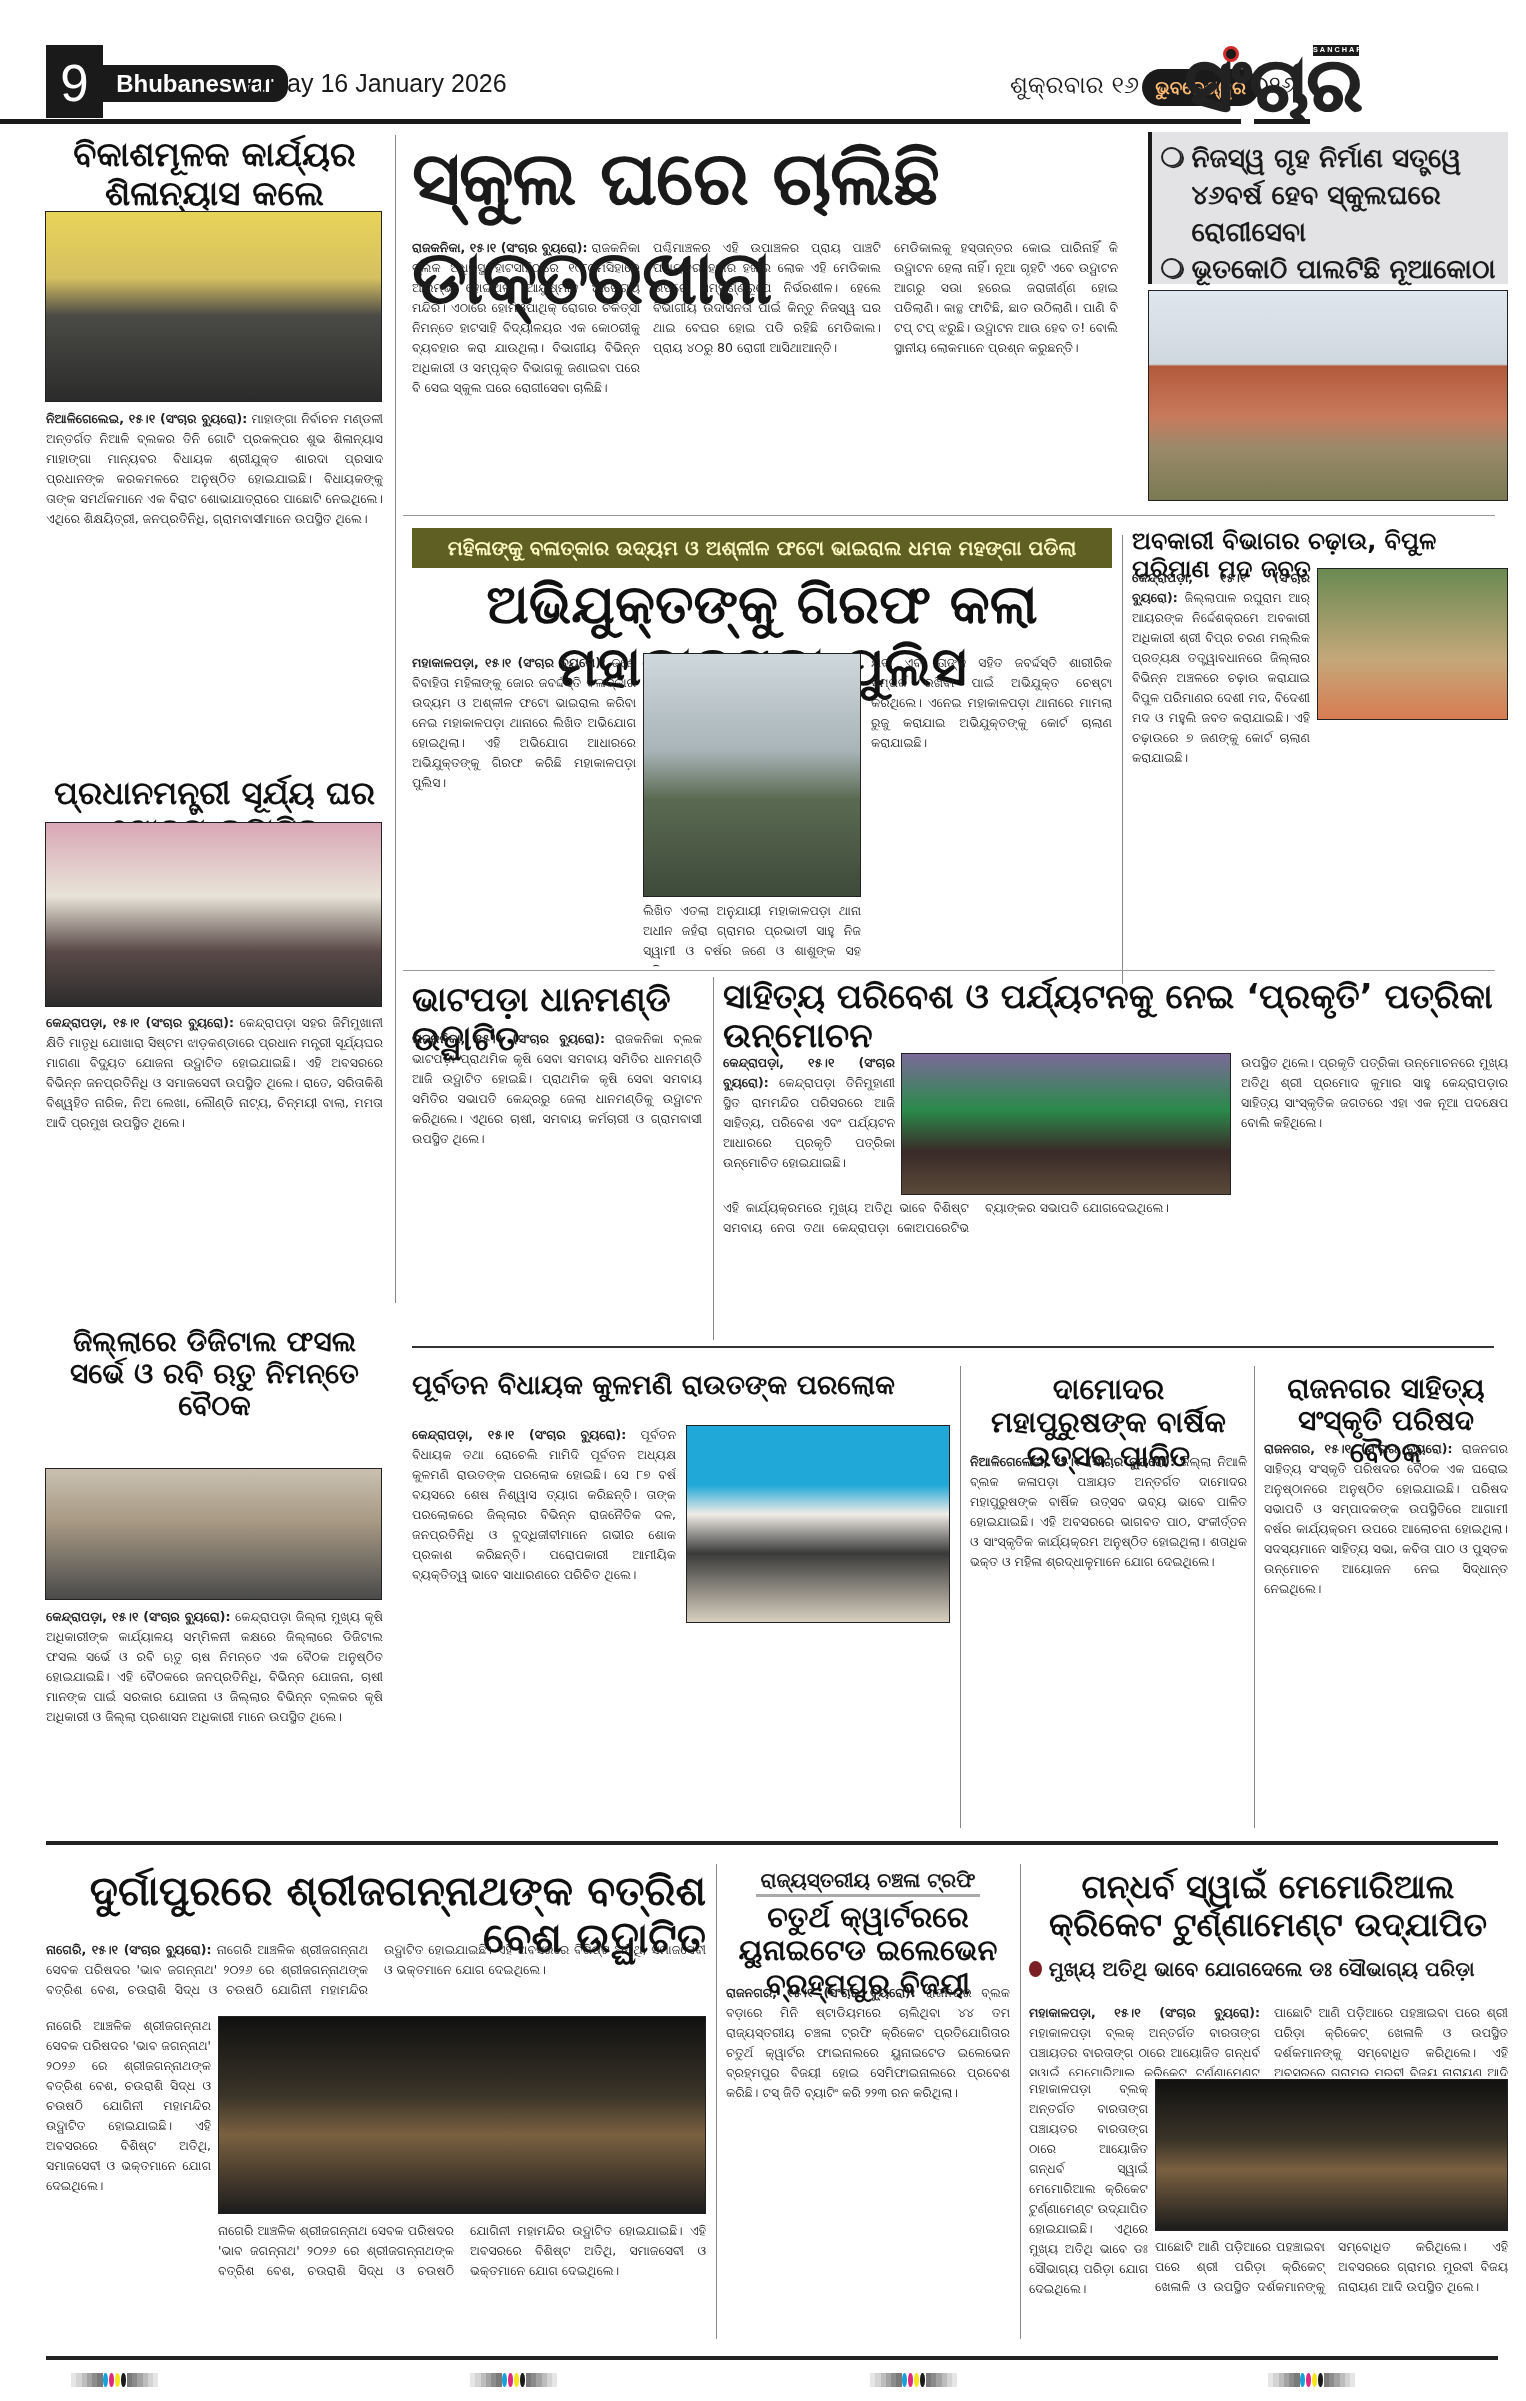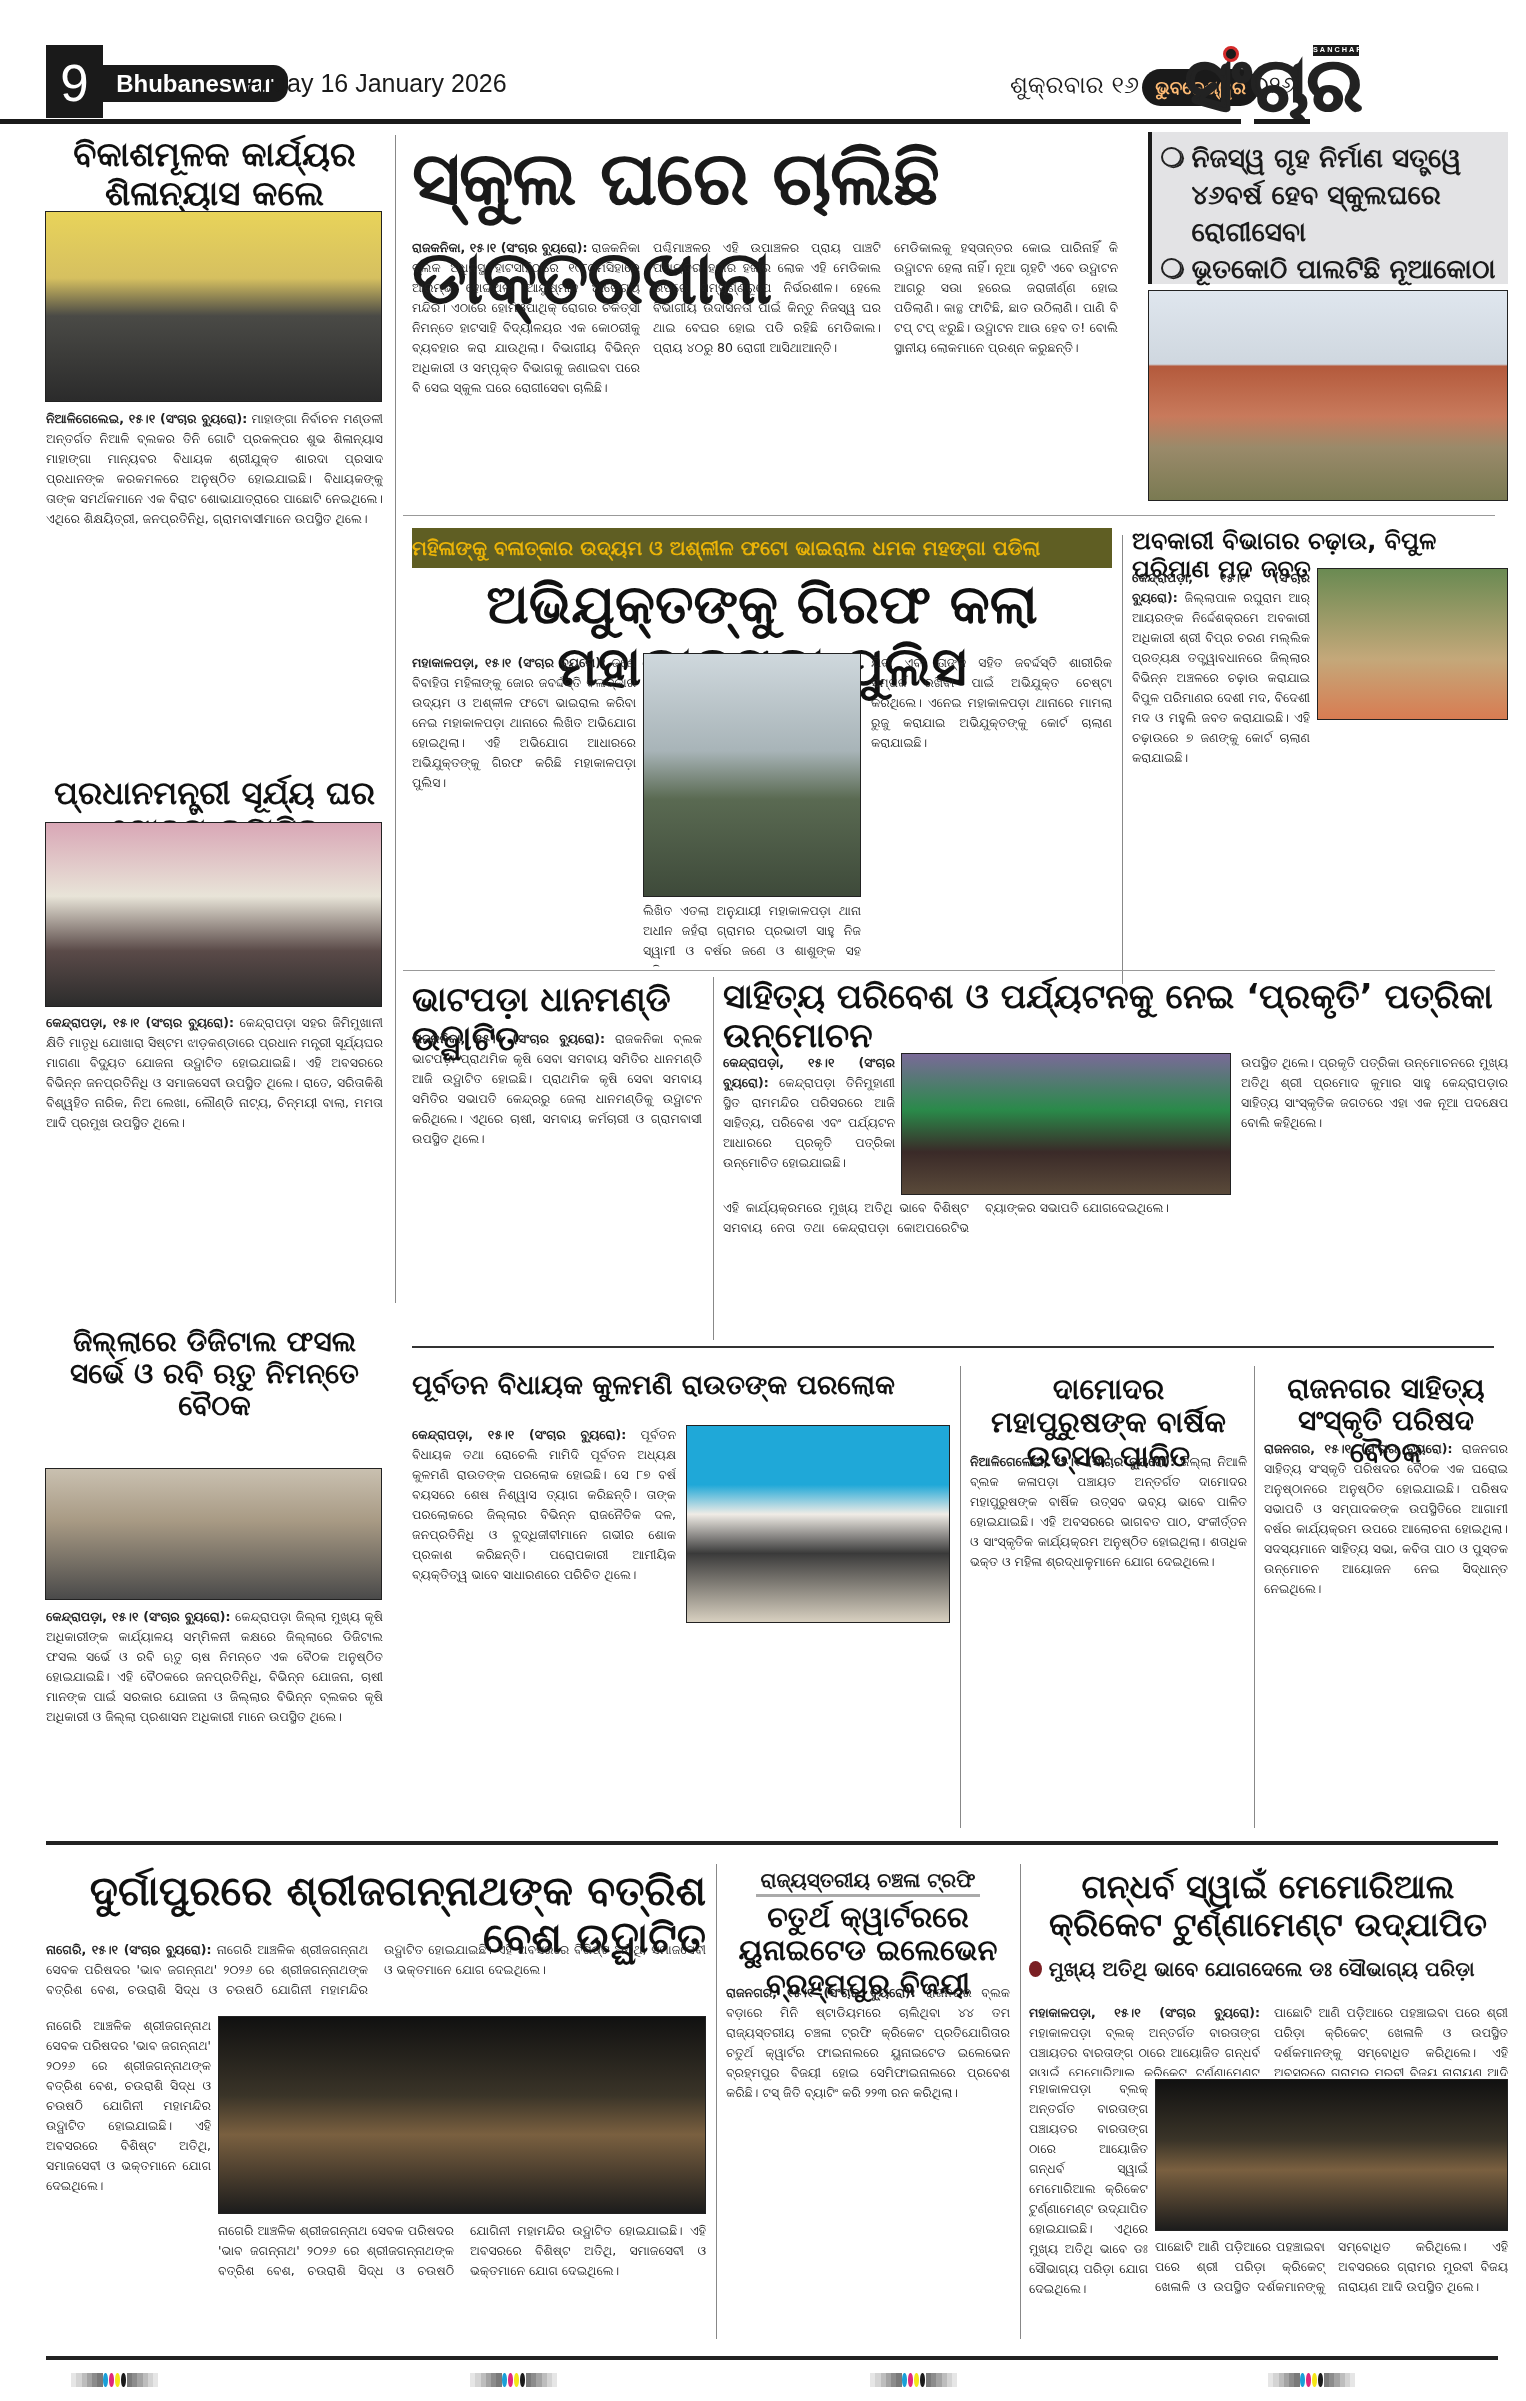--- a/index.html
+++ b/index.html
@@ -30,21 +30,21 @@
   .photo.house{background:linear-gradient(180deg,#dfe6ee 0%,#cfd7df 35%,#b45a3c 36%,#c87a5c 60%,#9a8a6a 75%,#7a7a52 100%)}
   .photo.portrait{background:linear-gradient(180deg,#cfd8dd 0%,#a8b4b8 40%,#5a6a52 60%,#3e4a3a 100%)}
   .photo.hall{background:linear-gradient(180deg,#d9a7b6 0%,#e8e4d8 40%,#5a4a48 70%,#2c2c2c 100%)}
   .photo.meeting{background:linear-gradient(180deg,#c9c0b0 0%,#a89a84 40%,#4a4a4a 100%)}
   .photo.blue{background:linear-gradient(180deg,#1fa8d8 0%,#1fa8d8 30%,#f0ece6 45%,#3a3a3a 65%,#d8d0c0 100%)}
   .photo.stage{background:linear-gradient(180deg,#7a6a98 0%,#2a8a4a 40%,#3a2a28 70%,#5a4a3a 100%)}
   .photo.night{background:linear-gradient(180deg,#111 0%,#3a3428 40%,#7a6040 60%,#1c1c1c 100%)}
   .bullet-box{background:#e3e3e5;border-left:4px solid #1a1a1a}
   .bullet{font-size:26.4px;font-weight:bold;line-height:37px;display:flex;align-items:flex-start;gap:9.2px}
   .ring{display:inline-block;width:21px;height:20px;border:2.6px solid #222;border-radius:50%;margin-top:8px;flex:none;box-shadow:2px 1.3px 0 #222}
-  .banner{background:#5f5e23;color:#eab308;font-size:20px;font-weight:bold;line-height:51px}
+  .banner{background:#5f5e23;color:#fef9c3;font-size:20px;font-weight:bold;text-align:center;line-height:51px}
   .kicker{font-size:20px;font-weight:bold;text-align:center}
   .subbullet{font-size:20px;font-weight:bold;display:flex;align-items:center;gap:6.6px}
   .dot-red{width:13.2px;height:16px;background:#7a1f23;border-radius:50%;display:inline-block}
   
   .colorbar{display:flex;height:13.2px;align-items:stretch}
   .cb-grey{width:5.3px}
   .cb-ink{width:4.6px;border-radius:50%;margin:0 0.7px}
 </style>
 </head>
 <body>

